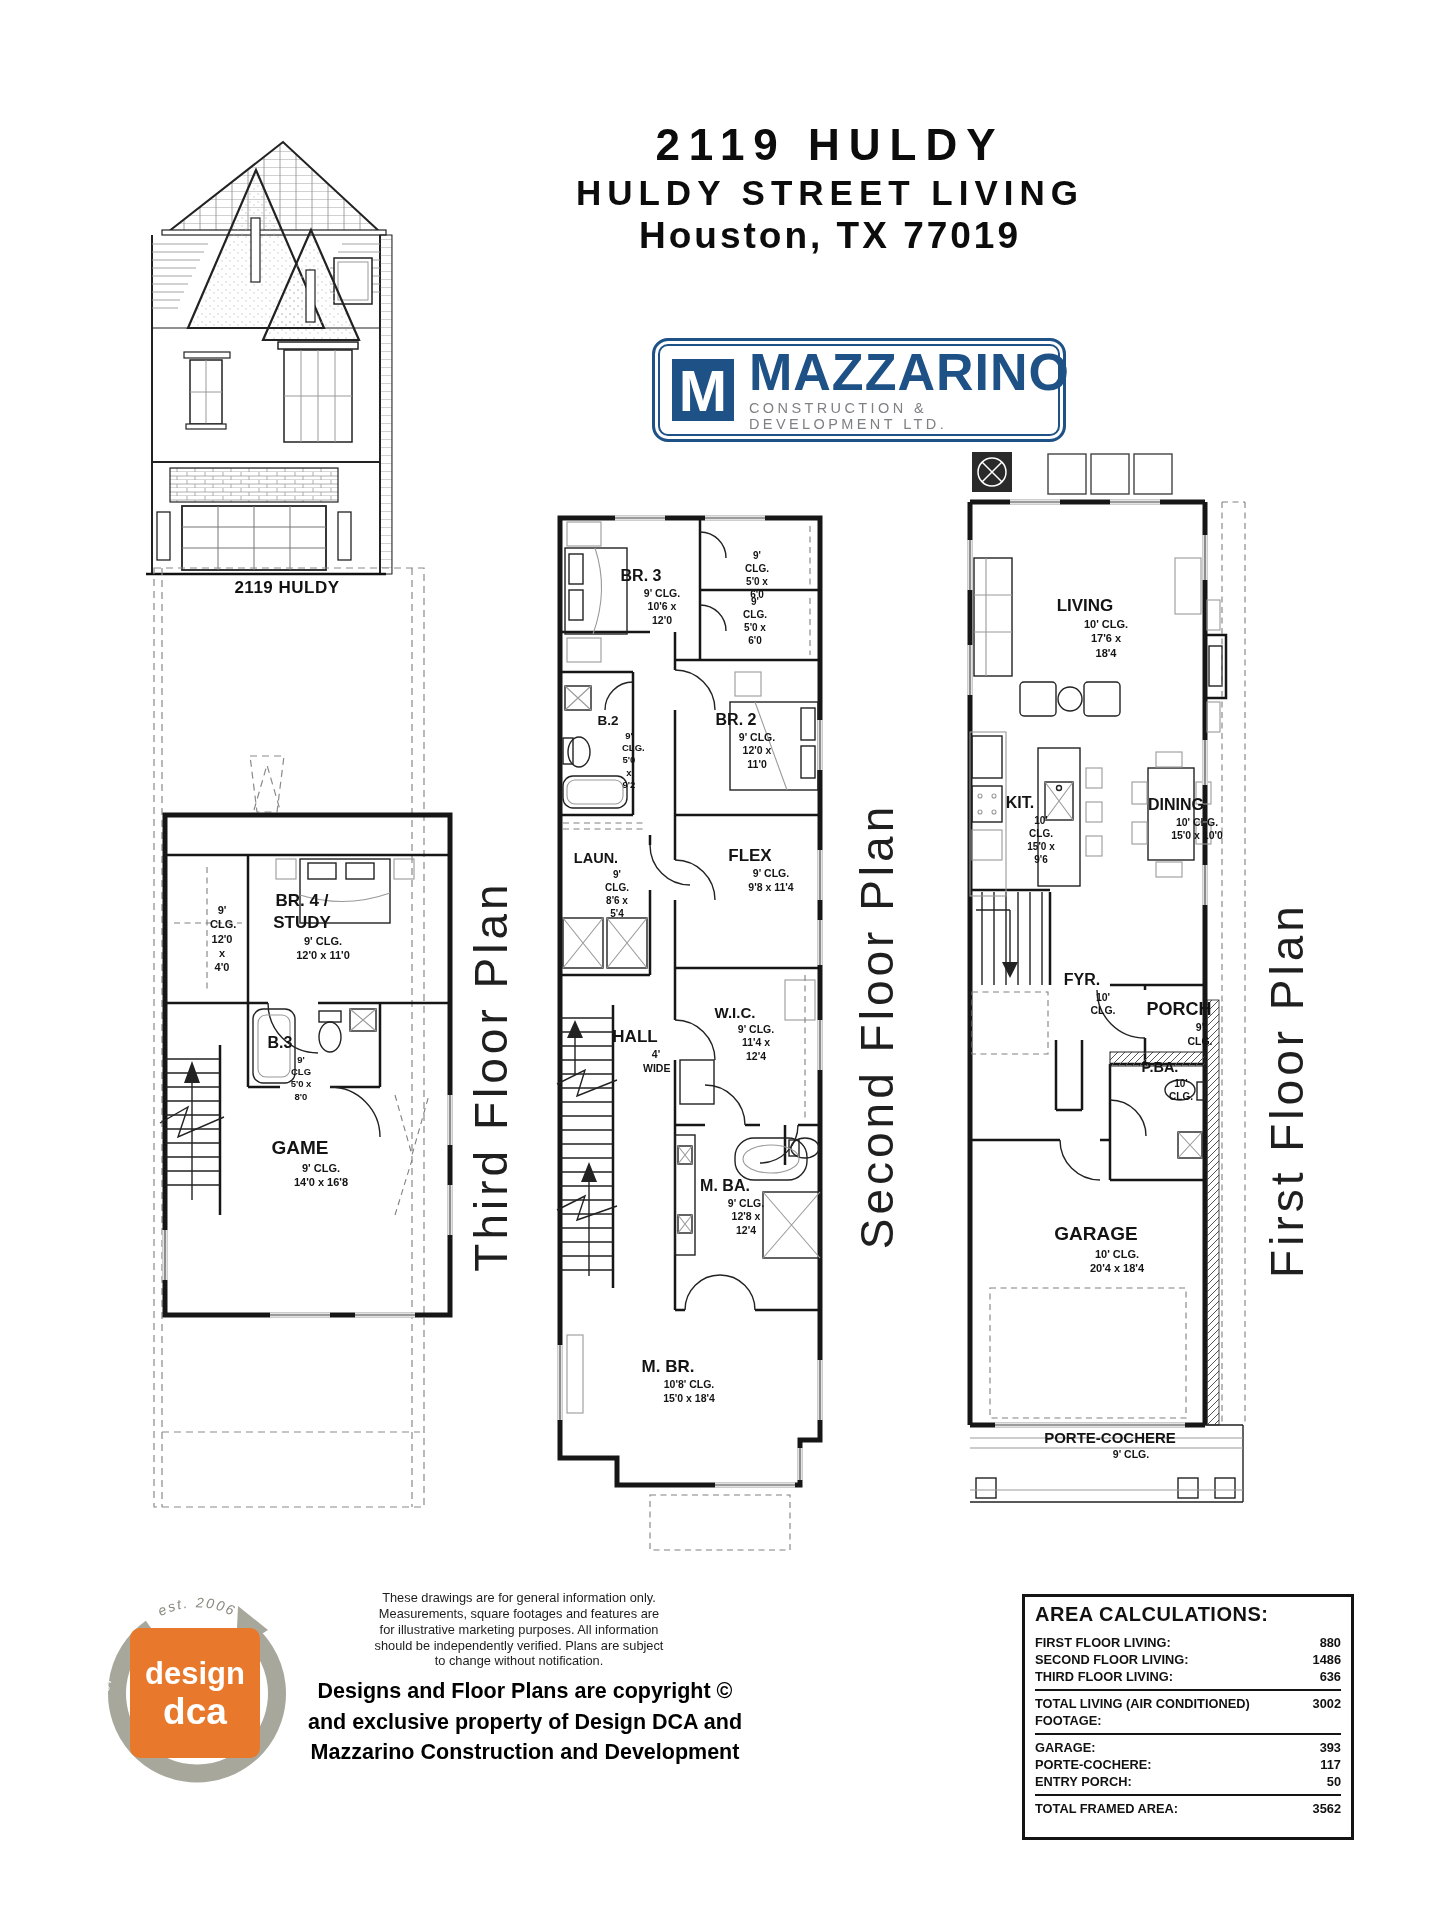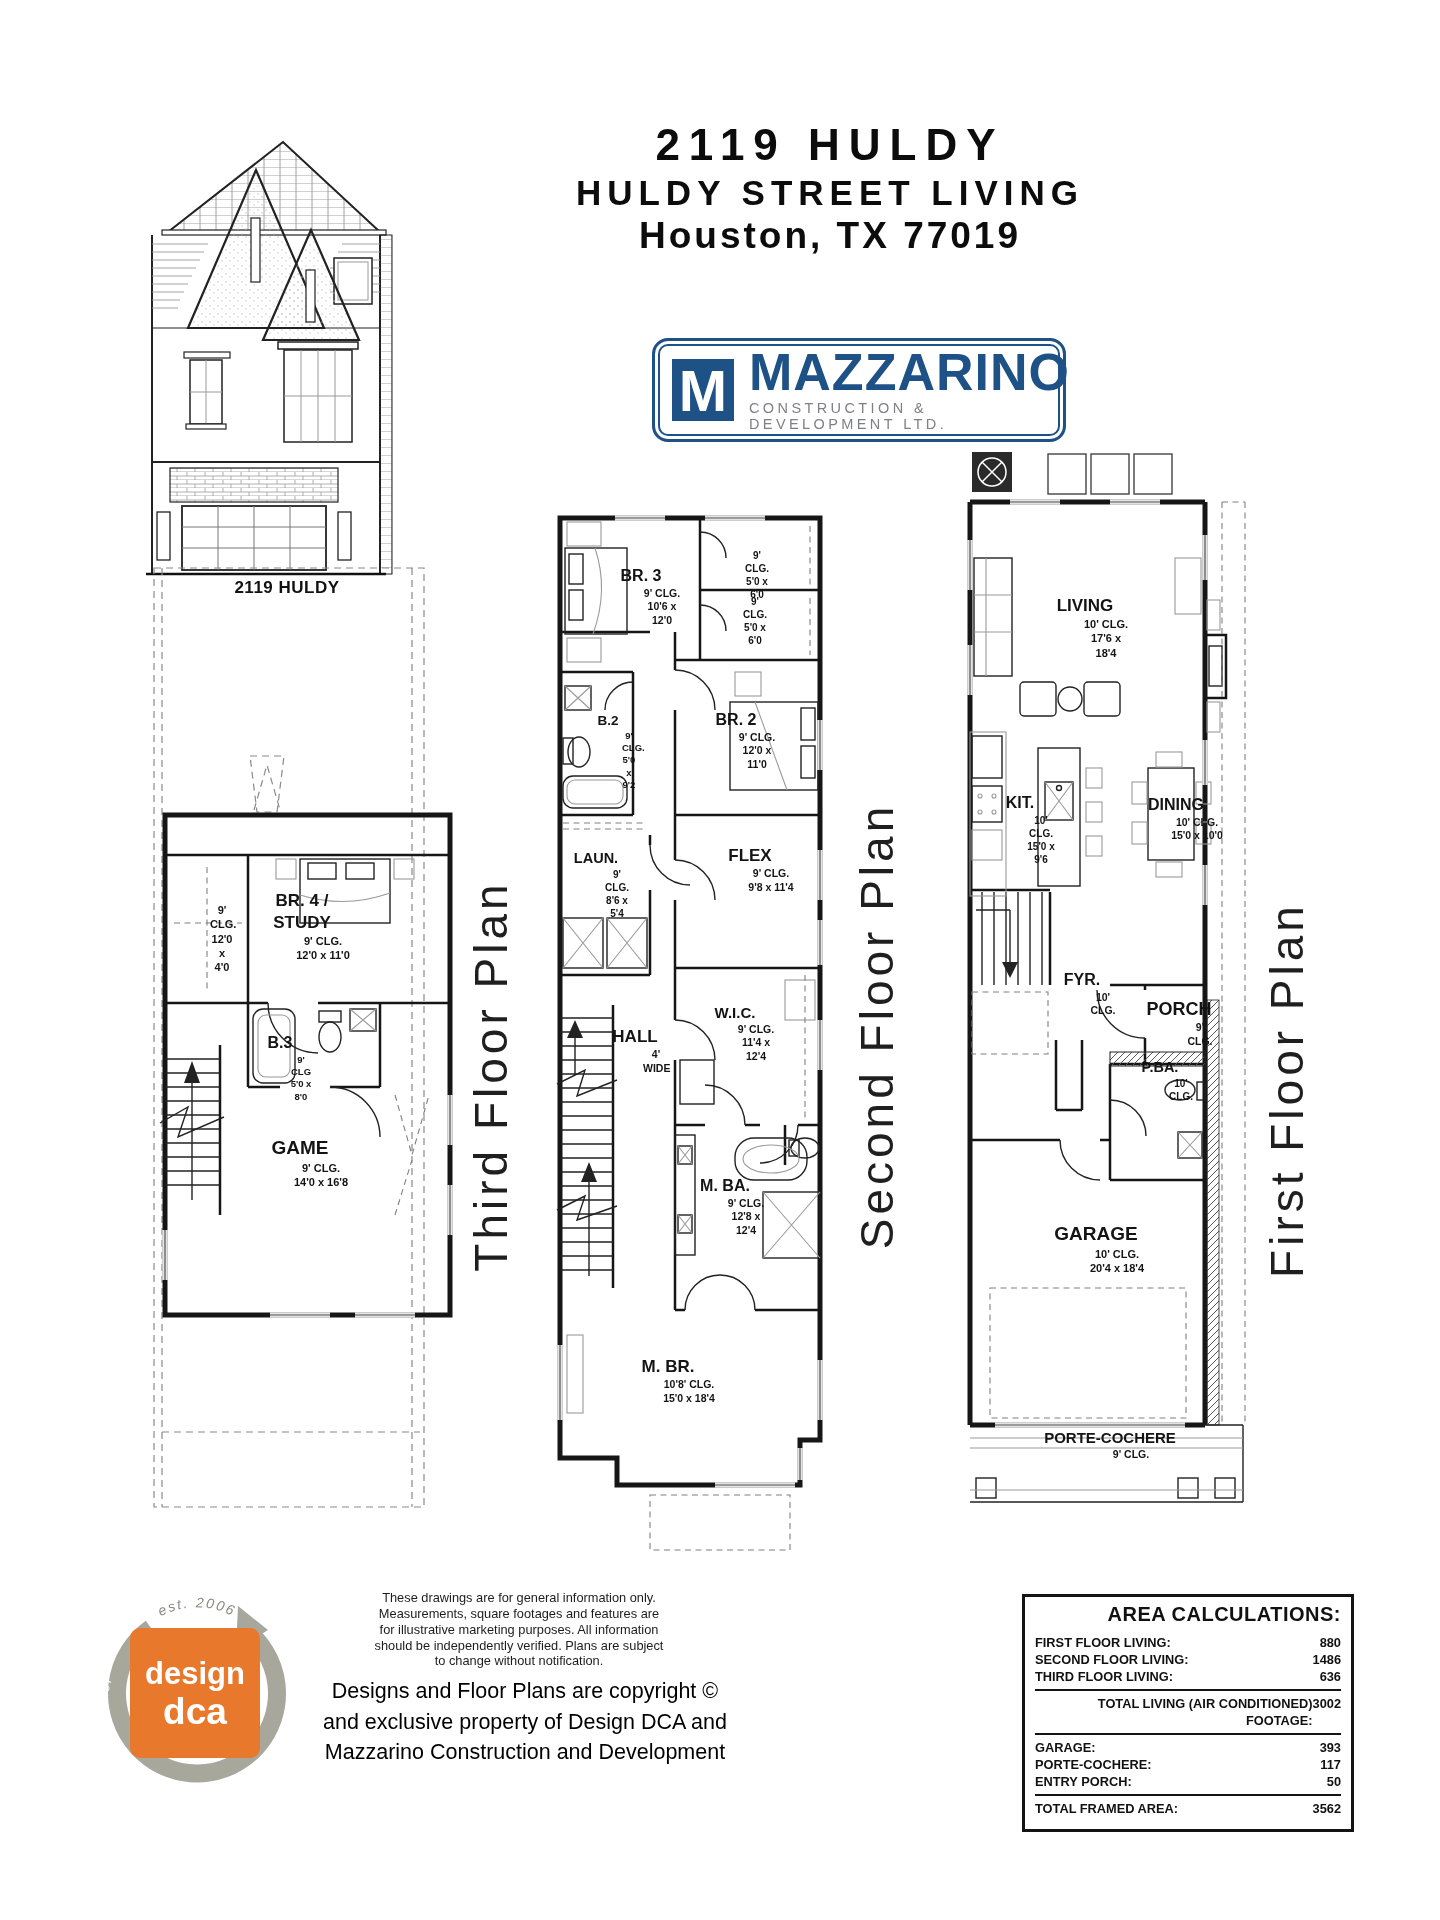--- a/index.html
+++ b/index.html
@@ -26,23 +26,23 @@
   .rlab span{display:block;}
   .nm{font-weight:700;}
   .sub{font-weight:700;padding-left:42px;}
   
   .vtitle{position:absolute;width:600px;height:56px;text-align:center;font-size:46px;
           letter-spacing:4px;color:#1f1f1f;transform:rotate(-90deg);white-space:nowrap;}
   
   .disc{position:absolute;left:368px;top:1590px;width:302px;text-align:center;
         font-size:12.8px;line-height:1.24;color:#1c1c1c;}
   .copyr{position:absolute;left:282px;top:1676px;width:486px;text-align:center;
-         font-size:21.5px;font-weight:400;line-height:1.42;color:#000;}
+         font-size:21.5px;font-weight:700;line-height:1.42;color:#000;}
   .areabox{position:absolute;left:1022px;top:1594px;width:332px;border:3px solid #141414;
-           box-sizing:border-box;padding:6px 10px 12px;background:#fff;text-align:right;}
+           box-sizing:border-box;padding:6px 10px 20px;background:#fff;}
   .areatitle{font-size:20px;font-weight:700;letter-spacing:0.5px;margin-bottom:8px;}
   .arow{display:flex;justify-content:space-between;font-size:12.8px;font-weight:700;
         line-height:17px;}
   .sep{border-top:2px solid #141414;margin:4px 0;}
   svg{position:absolute;overflow:visible;}
   text{font-family:"Liberation Sans",sans-serif;}
 </style>
 </head>
 <body>
 

